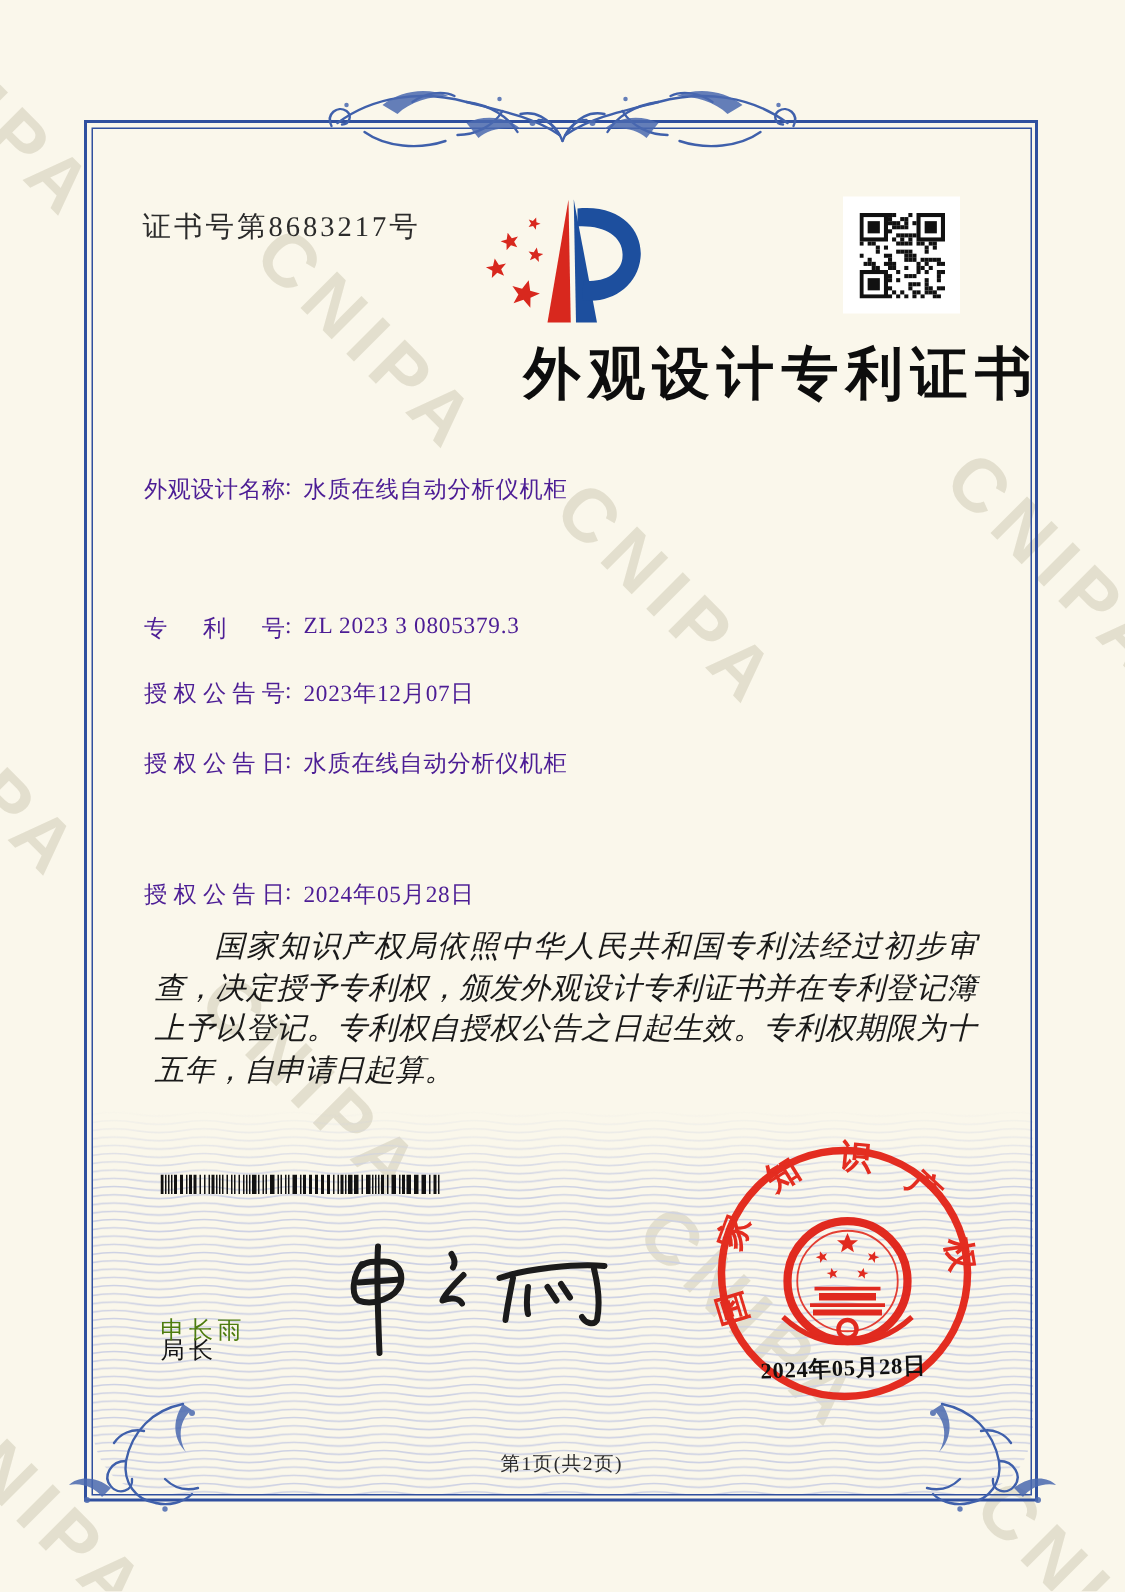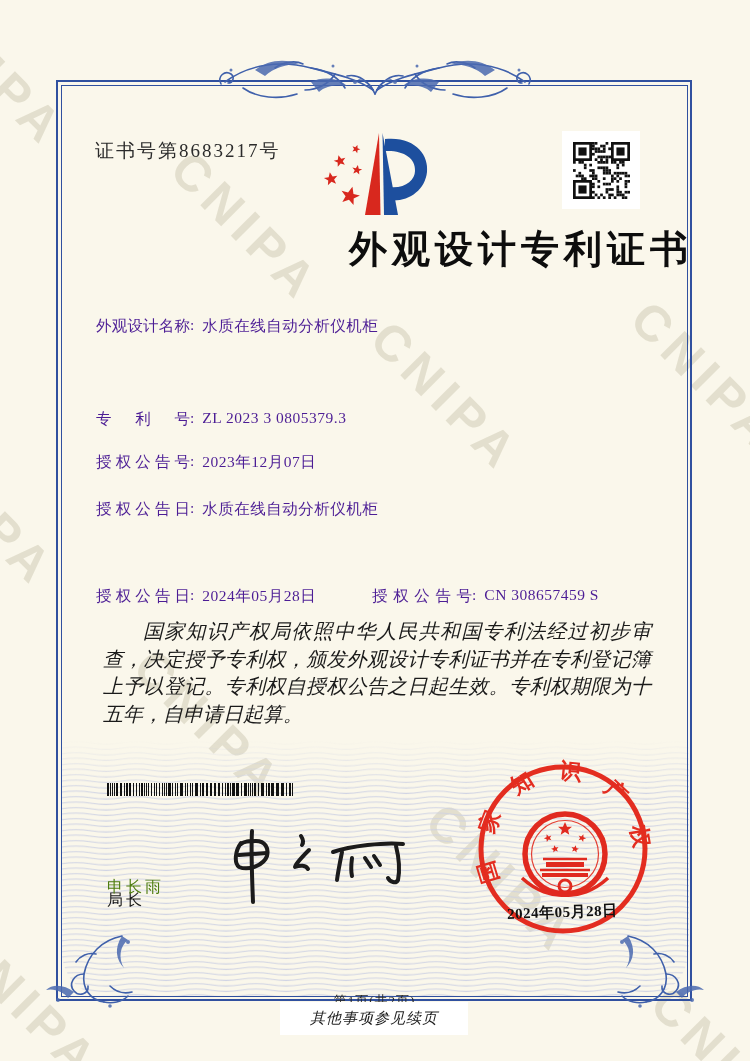--- a/index.html
+++ b/index.html
@@ -44,21 +44,21 @@
   .barcode{position:absolute;left:107px;top:783px;z-index:5;}
   .sig-title{position:absolute;left:107px;top:890px;z-index:5;
              font:16px "Liberation Sans","DejaVu Sans",sans-serif;letter-spacing:3px;color:#141414;}
   .sig-name{position:absolute;left:107px;top:877px;z-index:5;
             font:16px "Liberation Sans","DejaVu Sans",sans-serif;letter-spacing:3px;color:#4d7c0f;}
   .signature{position:absolute;left:222px;top:803px;z-index:5;}
   .seal{position:absolute;left:470px;top:758px;z-index:6;opacity:0.95;}
   .seal-date{position:absolute;left:507px;top:903px;z-index:7;font-size:15px;font-weight:600;
              letter-spacing:0.5px;color:#111;transform:rotate(-2deg);}
   .page-info{position:absolute;left:56px;top:967px;width:637px;text-align:center;z-index:5;
-             font-size:13px;letter-spacing:1px;color:#2a2a2a;margin-top:25px;}
+             font-size:13px;letter-spacing:1px;color:#2a2a2a;}
   .note-box{position:absolute;left:280px;top:1002px;width:188px;height:33px;background:#ffffff;
             z-index:7;text-align:center;}
   .note-box span{line-height:33px;font-size:15px;font-style:italic;letter-spacing:1px;color:#1d1d1d;}
 </style>
 </head>
 <body>
 
 <div class="page">
 
   <span class="wm" style="left:-55px;top:-15px">CNIPA</span>
@@ -315,23 +315,20 @@
     <span class="flabel">专利号</span><span class="fcolon">:</span><span class="fvalue">ZL 2023 3 0805379.3</span>
   </div>
   <div class="field-row" style="top:452px">
     <span class="flabel">授权公告号</span><span class="fcolon">:</span><span class="fvalue">2023年12月07日</span>
   </div>
   <div class="field-row" style="top:499px">
     <span class="flabel">授权公告日</span><span class="fcolon">:</span><span class="fvalue">水质在线自动分析仪机柜</span>
   </div>
   <div class="field-row" style="top:586px;width:555px">
     <span class="flabel">授权公告日</span><span class="fcolon">:</span><span class="fvalue">2024年05月28日</span>
-    <span class="grant-no">
-      <span class="flabel">授权公告号</span><span class="fcolon">:</span><span class="fvalue">CN 308657459 S</span>
-    </span>
   </div>
 
   <div class="paras">
     <p>国家知识产权局依照中华人民共和国专利法经过初步审查，决定授予专利权，颁发外观设计专利证书并在专利登记簿上予以登记。专利权自授权公告之日起生效。专利权期限为十五年，自申请日起算。</p>
   </div>
 
   <svg id="barcode" class="barcode" width="190" height="14" viewBox="0 0 190 14">
       <rect x="0" y="0" width="2" height="13" fill="#111"></rect>
       <rect x="3" y="0" width="1" height="13" fill="#111"></rect>
       <rect x="5" y="0" width="1" height="13" fill="#111"></rect>
@@ -433,17 +430,14 @@
       <rect x="76" y="104" width="38" height="5" stroke="none"></rect>
       <path d="M70 112 H120" fill="none" stroke-width="2.5"></path>
       <rect x="72" y="115" width="46" height="4" stroke="none"></rect>
       <circle cx="95" cy="128" r="6" fill="none" stroke-width="3"></circle>
       <path d="M52 120 C66 133 82 138 95 137 M138 120 C124 133 108 138 95 137" fill="none" stroke-width="3.5"></path>
     </g>
   </svg>
   <div class="seal-date">2024年05月28日</div>
 
   <div class="page-info">第1页(共2页)</div>
-  <div class="note-box">
-    <span>其他事项参见续页</span>
-  </div>
 
 </div>
 
 </body></html>

